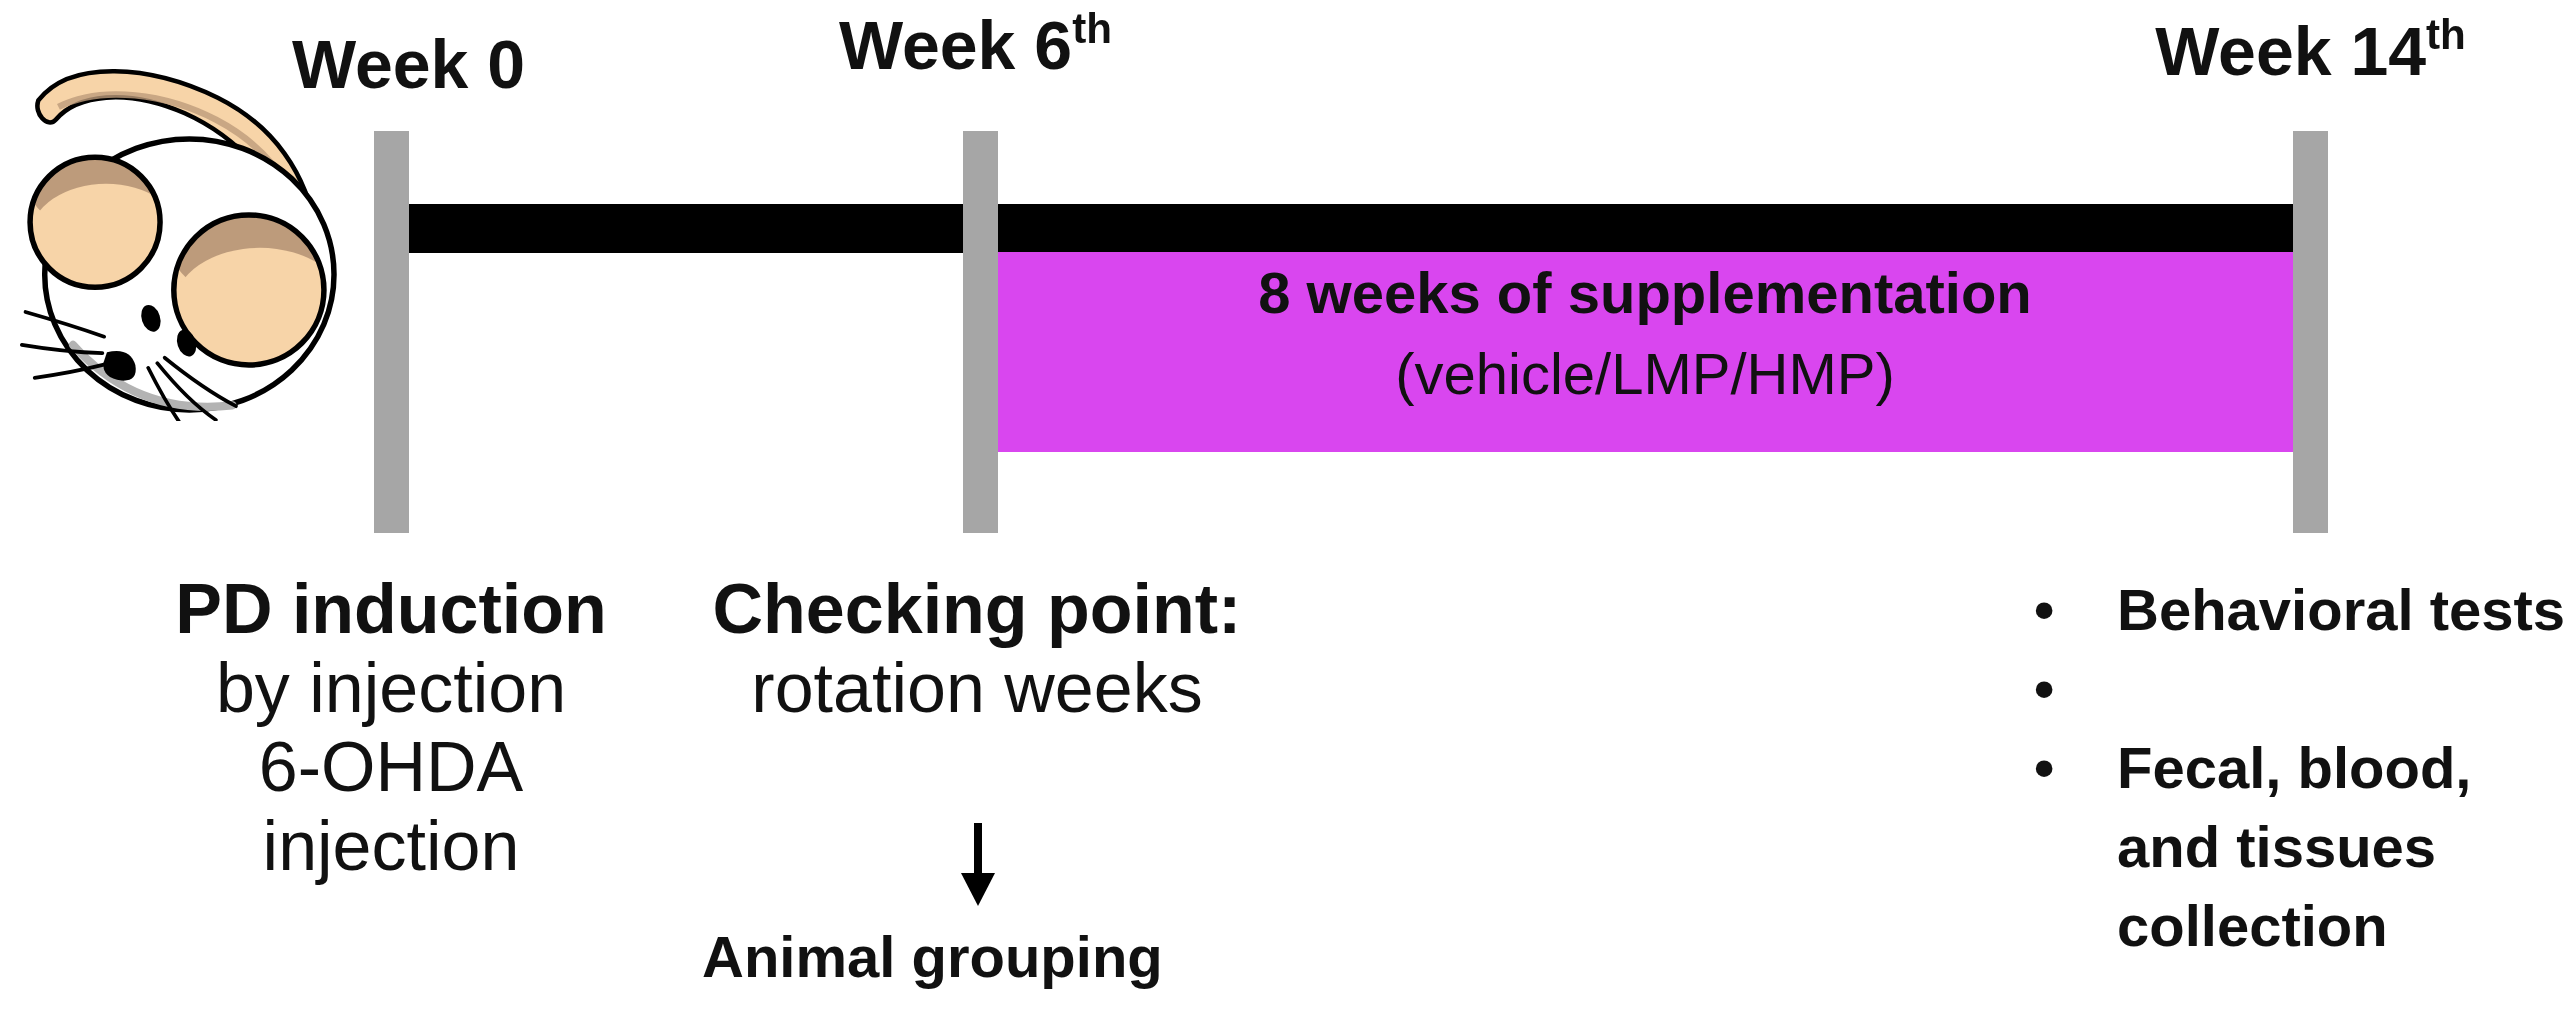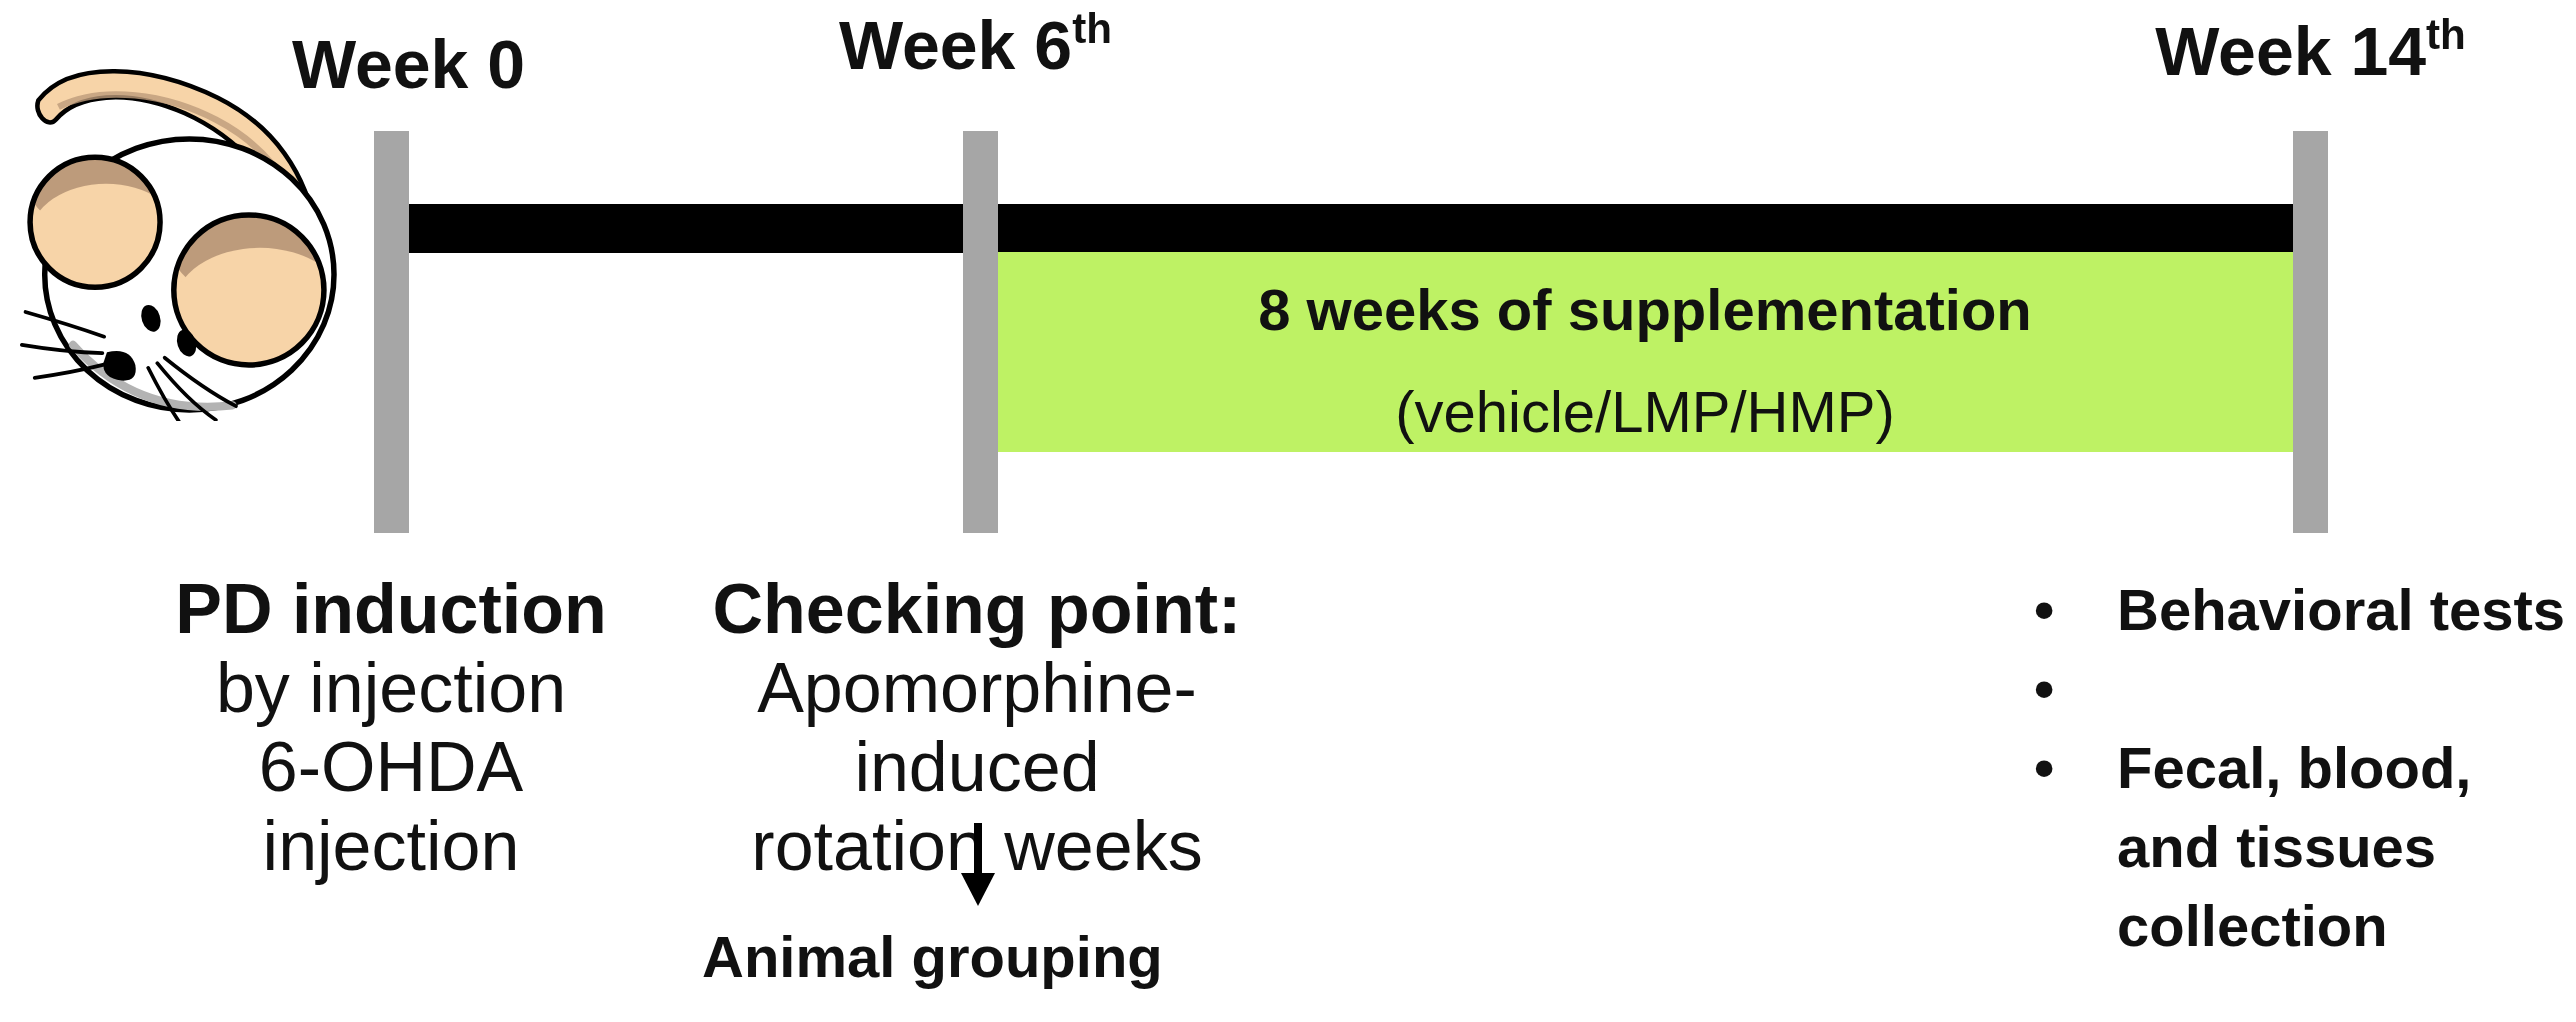--- a/index.html
+++ b/index.html
@@ -17,24 +17,23 @@
     width:477px;text-align:center;
     font-size:68px;font-weight:bold;line-height:1.08;
     color:#111111;white-space:nowrap;
   }
   .week-label sup{font-size:0.62em;line-height:0;vertical-align:26px;}
   
   .tick-bar{width:35px;height:402px;top:131px;background:#A6A6A6;z-index:3;}
   .main-bar{left:409px;top:204px;width:1885px;height:49px;background:#000000;z-index:1;}
   .supplement-box{
     left:997px;top:252px;width:1296px;height:200px;
-    background:#bef264;z-index:2;
-    display:flex;flex-direction:column;justify-content:flex-end;align-items:center;
+    background:#d946ef;z-index:2;
+    display:flex;flex-direction:column;justify-content:flex-start;align-items:center;
     text-align:center;
-    gap:21px;
   }
   .supplement-title{font-size:58px;font-weight:bold;line-height:81px;white-space:nowrap;}
   .supplement-subtitle{font-size:58px;font-weight:normal;line-height:81px;white-space:nowrap;}
   
   .text-block{text-align:center;font-size:70px;line-height:79px;}
   .text-block .bold{font-weight:bold;}
   .pd-block{left:116px;top:570px;width:550px;}
   .checkpoint-block{left:656px;top:570px;width:642px;}
   .result-label{left:702px;top:917px;width:550px;text-align:left;font-size:58px;font-weight:bold;line-height:79px;}
   
@@ -122,21 +121,20 @@
 
   <div class="abs text-block pd-block">
     <div class="bold">PD induction</div>
     <div>by injection</div>
     <div>6-OHDA</div>
     <div>injection</div>
   </div>
 
   <div class="abs text-block checkpoint-block">
     <div class="bold">Checking point:</div>
-    <div>Apomorphine-induced</div>
     <div>rotation weeks</div>
   </div>
 
   <div class="abs arrow-stem"></div>
   <div class="abs arrow-head"></div>
 
   <div class="abs result-label">Animal grouping</div>
 
   <div class="abs bullet-list">
     <div class="bullet-row">

